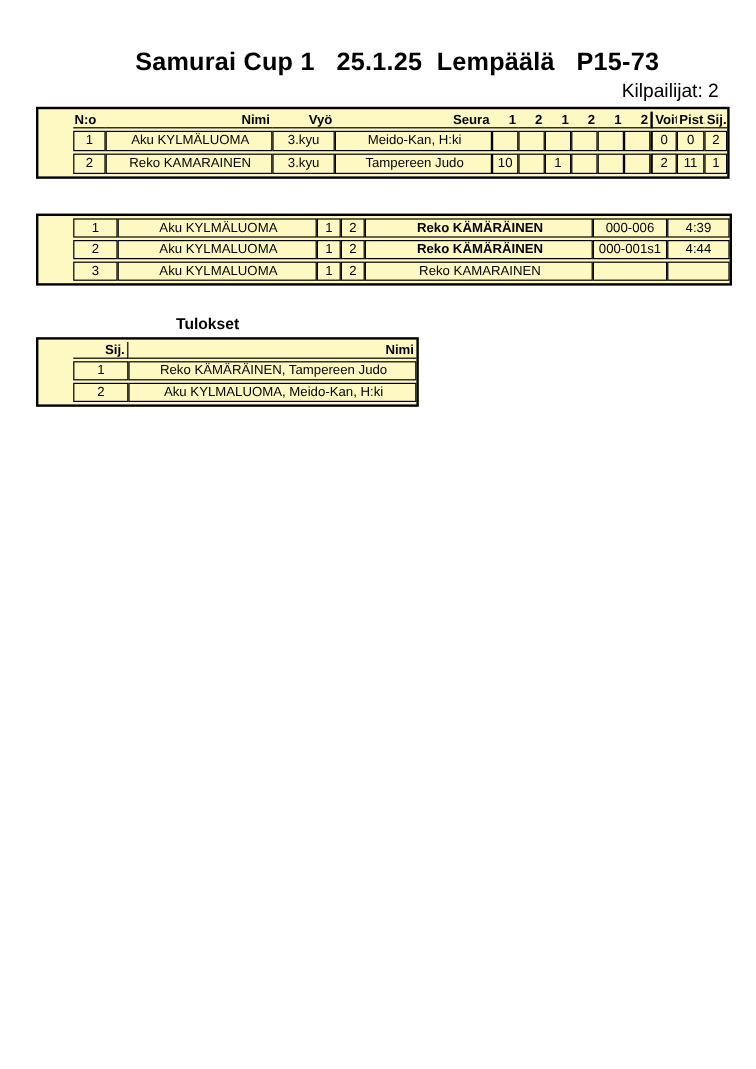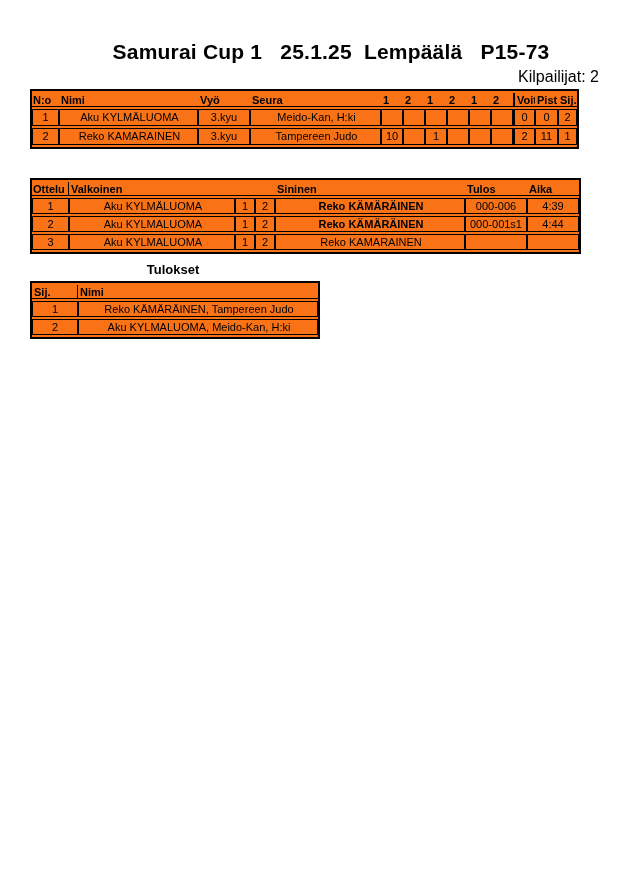--- a/index.html
+++ b/index.html
@@ -12,29 +12,29 @@
     font-size:21px; font-weight:bold; white-space:pre; letter-spacing:0.2px;
   }
   .sec-label { position:absolute; font-size:13px; font-weight:bold; text-align:center; }
   #lbl-competitors { top:65px; left:30px; width:480px; }
   #lbl-matches     { top:161px; left:30px; width:547px;margin-top:24px; }
   #lbl-results     { top:262px; left:30px; width:286px; }
   #competitors-count { position:absolute; top:68px; right:31px; font-size:16px; }
 
   table {
     position:absolute; border-collapse:separate; border-spacing:0 2px;
-    border:2px solid #000; table-layout:fixed; background:#f97316;
+    border:2px solid #000; table-layout:fixed; background:#fef9c3;padding-left:29px;
   }
   #competitors-table { left:30px; top:89px;  width:545px; }
   #matches-table     { left:30px; top:178px; width:547px; }
   #results-table     { left:30px; top:281px; width:286px; }
 
   th {
     font-size:11px; font-weight:bold; border:none; border-bottom:1px solid #000;
-    padding:0 2px; height:13px; overflow:hidden; white-space:nowrap; text-align:left;
+    padding:0 2px; height:13px; overflow:hidden; white-space:nowrap; text-align:right;
   }
   td {
     font-size:11px; border:1px solid #000; padding:0 3px; height:15px;
     overflow:hidden; white-space:nowrap; vertical-align:middle; line-height:15px;
   }
   #matches-table td, #results-table td { height:14px; line-height:14px; }
   .c { text-align:center; }
   .l { text-align:center; padding-left:5px; }
   .thl { text-align:left; padding-left:1px; }
   .sep  { border-left:2px solid #000 !important; }
@@ -121,27 +121,20 @@
     <colgroup>
       <col style="width:37px">
         <col style="width:166px">
         <col style="width:20px">
         <col style="width:20px">
       <col style="width:190px">
         <col style="width:62px">
         <col style="width:52px">
     </colgroup>
     <tbody>
-        <tr>
-      <th class="thl vr">Ottelu</th>
-      <th colspan="3">Valkoinen</th>
-      <th>Sininen</th>
-      <th>Tulos</th>
-      <th>Aika</th>
-    </tr>
     <tr>
       <td class="c">1</td>
       <td class="l">Aku KYLMÄLUOMA</td>
       <td class="c">1</td>
       <td class="c">2</td>
       <td class="l b">Reko KÄMÄRÄINEN</td>
       <td class="c">000-006</td>
       <td class="c">4:39</td>
     </tr>
     <tr>

